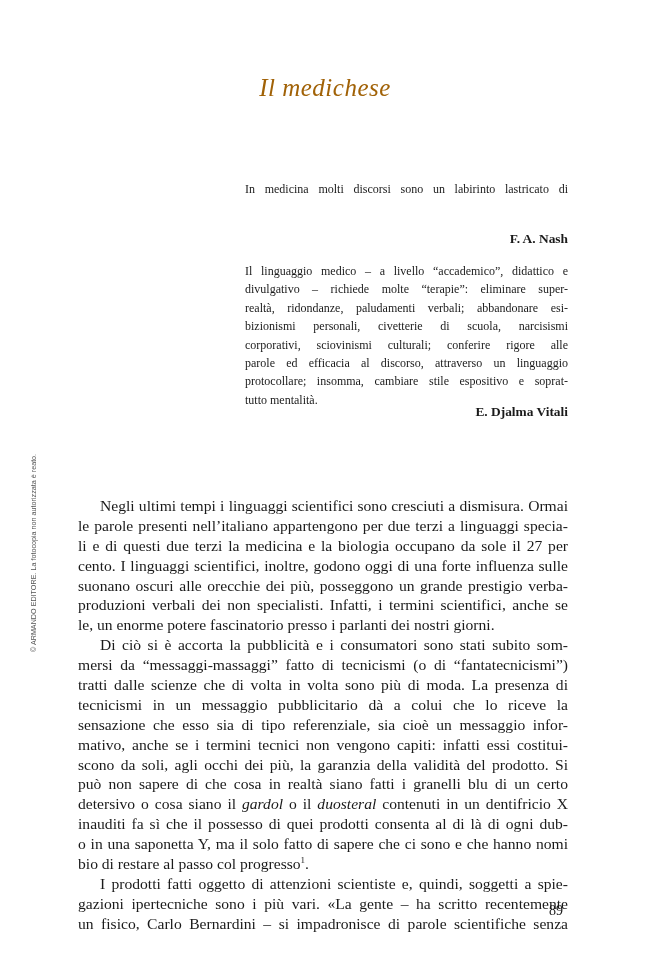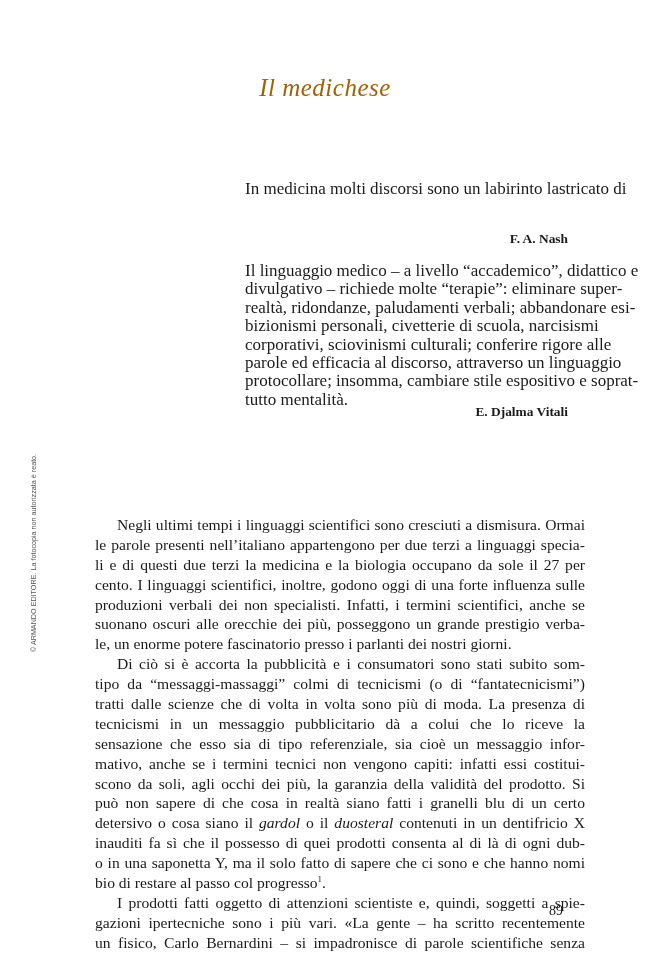--- a/index.html
+++ b/index.html
@@ -1,18 +1,18 @@
 <!DOCTYPE html>
 <html><head>
 <meta charset="utf-8">
 <style>
   html, body { margin: 0; padding: 0; background: #ffffff; }
   body { width: 650px; height: 974px; position: relative; overflow: hidden; color: #1a1a1a; font-family: "Liberation Serif", "DejaVu Serif", serif; }
   .title { position: absolute; top: 74px; left: 0; width: 650px; text-align: center; font-style: italic; font-size: 25px; letter-spacing: 0.5px; color: #a16207; }
-  .epi { position: absolute; left: 245px; width: 323px; font-size: 17px; line-height: 18.4px; }
+  .epi { position: absolute; left: 245px; width: 323px; font-size: 12px; line-height: 18.4px; }
   .line { display: block; white-space: nowrap; text-align: justify; text-align-last: justify; height: 18.4px; overflow: visible; }
   .line.last { text-align-last: left; }
   .attr { position: absolute; right: 82px; font-weight: bold; font-size: 13.4px; }
   .body { position: absolute; left: 78px; width: 490px; font-size: 15.6px; line-height: 19.9px; }
   .body .line { height: 19.9px; }
   .indent { padding-left: 22px; }
   .side { position: absolute; left: 29px; top: 652px; transform: rotate(-90deg); transform-origin: left top; font-family: "Liberation Sans", "DejaVu Sans", sans-serif; font-size: 7.2px; color: #555; white-space: nowrap; }
   .pagenum { position: absolute; top: 903px; left: 549px; font-size: 14px; }
   sup { font-size: 9px; vertical-align: 6px; line-height: 0; }
   i { font-style: italic; }
@@ -34,31 +34,31 @@
   <span class="line">bizionismi personali, civetterie di scuola, narcisismi</span>
   <span class="line">corporativi, sciovinismi culturali; conferire rigore alle</span>
   <span class="line">parole ed efficacia al discorso, attraverso un linguaggio</span>
   <span class="line">protocollare; insomma, cambiare stile espositivo e soprat-</span>
   <span class="line last">tutto mentalità.</span>
 </div>
 <div class="attr" style="top:404px;">E. Djalma Vitali</div>
 
 <div class="side">© ARMANDO EDITORE. La fotocopia non autorizzata è reato.</div>
 
-<div class="body" style="top:515px;margin-left:17px;">
+<div class="body" style="top:496px;">
   <span class="line indent">Negli ultimi tempi i linguaggi scientifici sono cresciuti a dismisura. Ormai</span>
   <span class="line">le parole presenti nell’italiano appartengono per due terzi a linguaggi specia-</span>
   <span class="line">li e di questi due terzi la medicina e la biologia occupano da sole il 27 per</span>
   <span class="line">cento. I linguaggi scientifici, inoltre, godono oggi di una forte influenza sulle</span>
+  <span class="line">suonano oscuri alle orecchie dei più, posseggono un grande prestigio verba-</span>
   <span class="line">produzioni verbali dei non specialisti. Infatti, i termini scientifici, anche se</span>
-  <span class="line">suonano oscuri alle orecchie dei più, posseggono un grande prestigio verba-</span>
   <span class="line last">le, un enorme potere fascinatorio presso i parlanti dei nostri giorni.</span>
 
   <span class="line indent">Di ciò si è accorta la pubblicità e i consumatori sono stati subito som-</span>
-  <span class="line">tipo da “messaggi-massaggi” colmi di tecnicismi (o di “fantatecnicismi”)</span>
+  <span class="line">mersi da “messaggi-massaggi” fatto di tecnicismi (o di “fantatecnicismi”)</span>
   <span class="line">tratti dalle scienze che di volta in volta sono più di moda. La presenza di</span>
   <span class="line">tecnicismi in un messaggio pubblicitario dà a colui che lo riceve la</span>
   <span class="line">sensazione che esso sia di tipo referenziale, sia cioè un messaggio infor-</span>
   <span class="line">mativo, anche se i termini tecnici non vengono capiti: infatti essi costitui-</span>
   <span class="line">scono da soli, agli occhi dei più, la garanzia della validità del prodotto. Si</span>
   <span class="line">può non sapere di che cosa in realtà siano fatti i granelli blu di un certo</span>
   <span class="line"><span>detersivo o cosa siano il </span><i>gardol</i><span> o il </span><i>duosteral</i><span> contenuti in un dentifricio X</span></span>
   <span class="line">inauditi fa sì che il possesso di quei prodotti consenta al di là di ogni dub-</span>
   <span class="line">o in una saponetta Y, ma il solo fatto di sapere che ci sono e che hanno nomi</span>
   <span class="line last"><span>bio di restare al passo col progresso</span><sup>1</sup><span>.</span></span>

